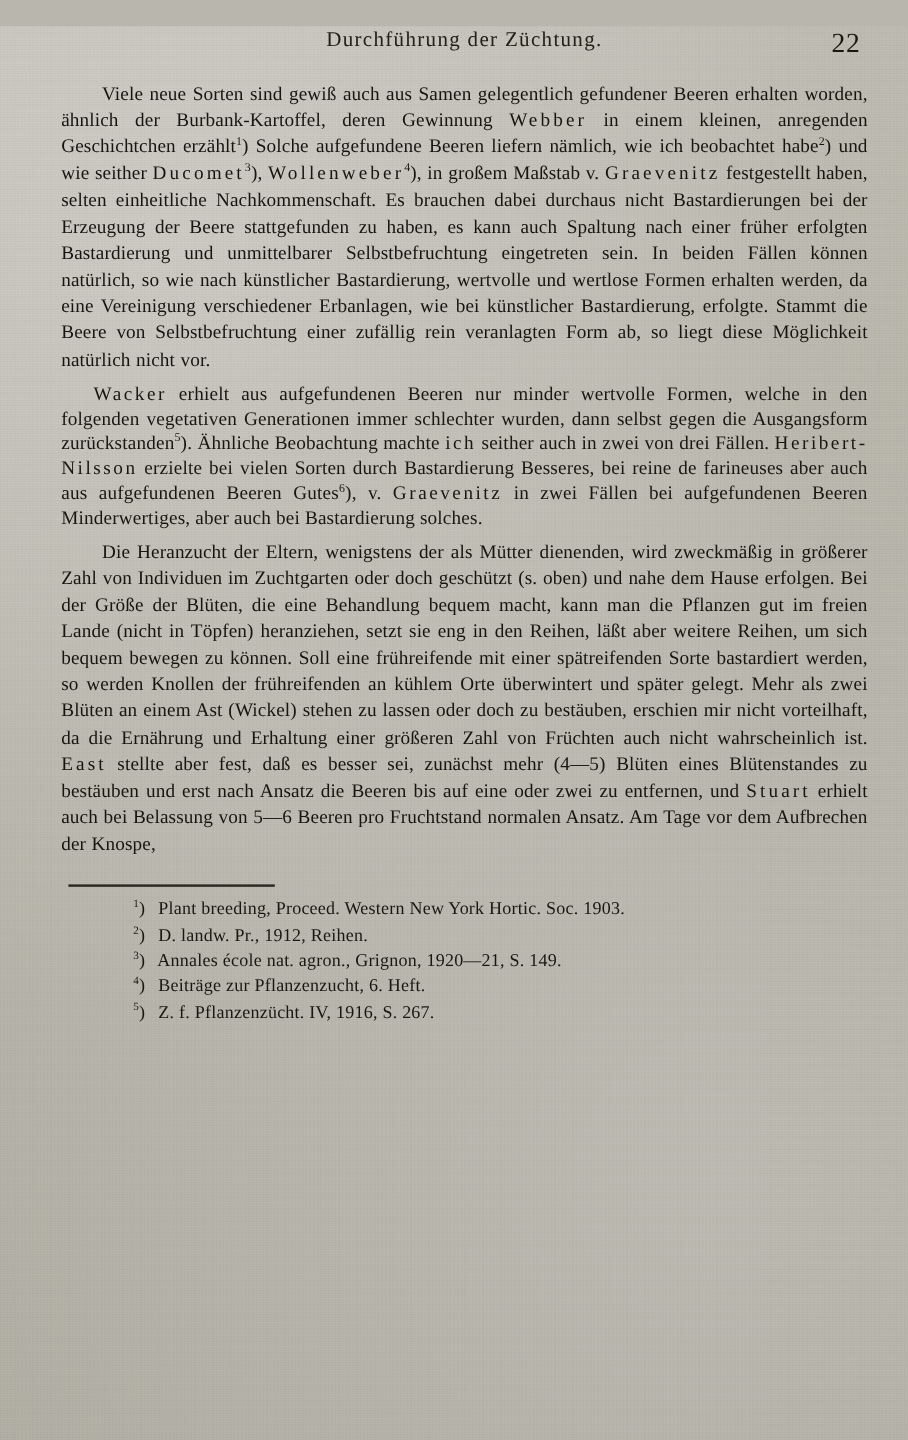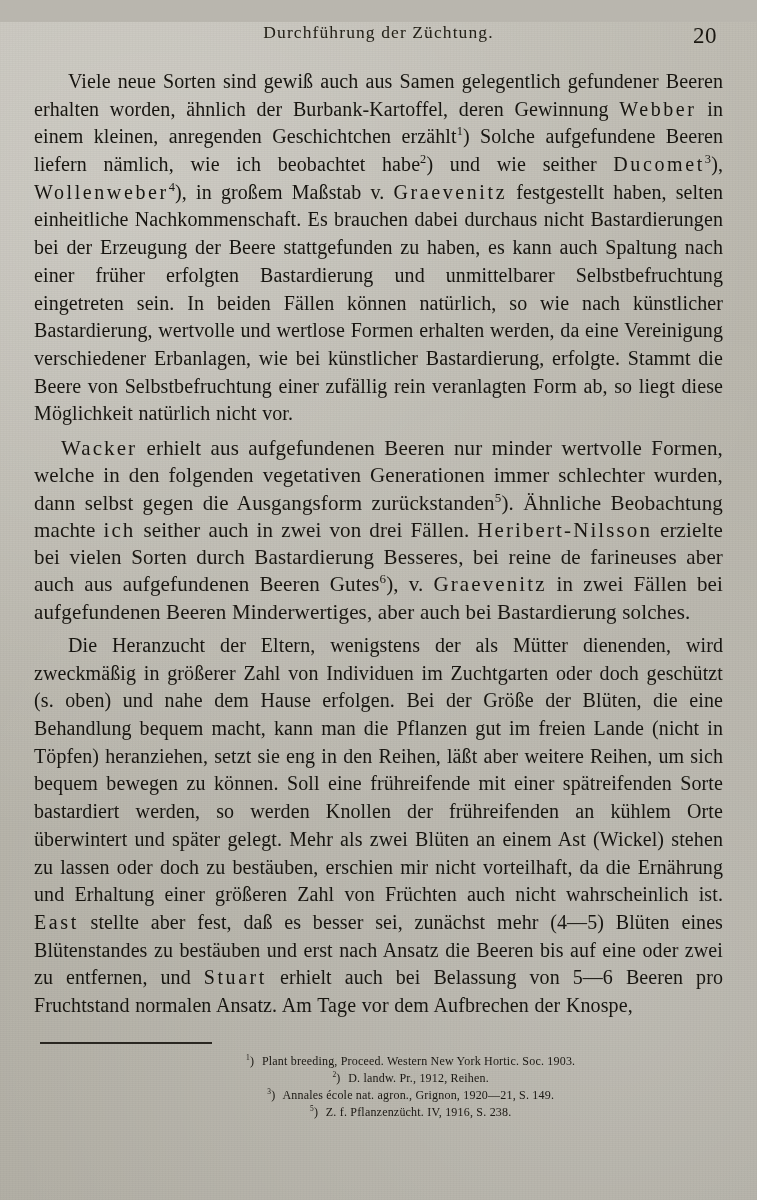--- a/index.html
+++ b/index.html
@@ -31,20 +31,21 @@
     pointer-events: none;
     opacity: 0.5;
     background-image:
       repeating-linear-gradient(0deg, rgba(0,0,0,0.028) 0px, rgba(0,0,0,0.028) 1px, rgba(255,255,255,0.02) 1px, rgba(255,255,255,0.02) 2px),
       repeating-linear-gradient(90deg, rgba(0,0,0,0.022) 0px, rgba(0,0,0,0.022) 1px, rgba(255,255,255,0.018) 1px, rgba(255,255,255,0.018) 3px);
   }
   .content {
     position: relative;
     z-index: 2;
     padding: 0 34px;
+    margin-left: 17px;
   }
   .header {
     display: flex;
     align-items: baseline;
     justify-content: center;
     position: relative;
     height: 40px;
     margin-top: 22px;
   }
   .running-head {
@@ -60,35 +61,35 @@
     top: 1px;
     font-size: 23px;
     color: #1b1812;
     letter-spacing: 0.5px;
   }
   .body-block {
     margin-top: 6px;
   }
   p.main {
     margin: 0 0 0 0;
-    font-size: 20px;
+    font-size: 16px;
     line-height: 1.385;
     text-align: justify;
     text-justify: inter-word;
     color: #171510;
     letter-spacing: 0.1px;
     word-spacing: 0.5px;
   }
   p.main .indent {
     display: inline-block;
     width: 34px;
   }
   p.small {
     margin: 7px 0 6px 0;
-    font-size: 21px;
+    font-size: 16px;
     line-height: 1.30;
     text-align: justify;
     color: #1a1712;
     letter-spacing: 0.15px;
   }
   p.small .indent {
     display: inline-block;
     width: 27px;
   }
   .sp {
@@ -106,57 +107,57 @@
     width: 172px;
     height: 0;
     border-top: 2px solid #2a2721;
     margin: 22px 0 9px 6px;
   }
   .footnotes {
     margin-left: 60px;
     margin-top: 2px;
   }
   .fn {
-    font-size: 12px;
+    font-size: 15px;
     line-height: 1.42;
     color: #1a1712;
     letter-spacing: 0.2px;
     white-space: nowrap;
-    text-align: center;
   }
   .fn .marker {
     display: inline-block;
     min-width: 17px;
   }
 </style>
 </head>
 <body>
 
 <div class="page">
   <div class="grain"></div>
   <div class="content">
 
     <div class="header">
       <div class="running-head">Durchführung der Züchtung.</div>
-      <div class="page-number">20</div>
+      <div class="page-number">22</div>
     </div>
 
     <div class="body-block">
 
       <p class="main"><span class="indent"></span><span>Viele neue Sorten sind gewiß auch aus Samen gelegentlich gefundener Beeren erhalten worden, ähnlich der Burbank-Kartoffel, deren Gewinnung </span><span class="sp">Webber</span><span> in einem kleinen, anregenden Geschichtchen erzählt</span><sup>1</sup><span>) Solche aufgefundene Beeren liefern nämlich, wie ich beobachtet habe</span><sup>2</sup><span>) und wie seither </span><span class="sp">Ducomet</span><sup>3</sup><span>), </span><span class="sp">Wollenweber</span><sup>4</sup><span>), in großem Maßstab v. </span><span class="sp">Graevenitz</span><span> festgestellt haben, selten einheitliche Nachkommenschaft. Es brauchen dabei durchaus nicht Bastardierungen bei der Erzeugung der Beere stattgefunden zu haben, es kann auch Spaltung nach einer früher erfolgten Bastardierung und unmittelbarer Selbstbefruchtung eingetreten sein. In beiden Fällen können natürlich, so wie nach künstlicher Bastardierung, wertvolle und wertlose Formen erhalten werden, da eine Vereinigung verschiedener Erbanlagen, wie bei künstlicher Bastardierung, erfolgte. Stammt die Beere von Selbstbefruchtung einer zufällig rein veranlagten Form ab, so liegt diese Möglichkeit natürlich nicht vor.</span></p>
 
       <p class="small"><span class="indent"></span><span class="sp-small">Wacker</span><span> erhielt aus aufgefundenen Beeren nur minder wertvolle Formen, welche in den folgenden vegetativen Generationen immer schlechter wurden, dann selbst gegen die Ausgangsform zurückstanden</span><sup>5</sup><span>). Ähnliche Beobachtung machte </span><span class="sp-small">ich</span><span> seither auch in zwei von drei Fällen. </span><span class="sp-small">Heribert-Nilsson</span><span> erzielte bei vielen Sorten durch Bastardierung Besseres, bei reine de farineuses aber auch aus aufgefundenen Beeren Gutes</span><sup>6</sup><span>), v. </span><span class="sp-small">Graevenitz</span><span> in zwei Fällen bei aufgefundenen Beeren Minderwertiges, aber auch bei Bastardierung solches.</span></p>
 
       <p class="main"><span class="indent"></span><span>Die Heranzucht der Eltern, wenigstens der als Mütter dienenden, wird zweckmäßig in größerer Zahl von Individuen im Zuchtgarten oder doch geschützt (s. oben) und nahe dem Hause erfolgen. Bei der Größe der Blüten, die eine Behandlung bequem macht, kann man die Pflanzen gut im freien Lande (nicht in Töpfen) heranziehen, setzt sie eng in den Reihen, läßt aber weitere Reihen, um sich bequem bewegen zu können. Soll eine frühreifende mit einer spätreifenden Sorte bastardiert werden, so werden Knollen der frühreifenden an kühlem Orte überwintert und später gelegt. Mehr als zwei Blüten an einem Ast (Wickel) stehen zu lassen oder doch zu bestäuben, erschien mir nicht vorteilhaft, da die Ernährung und Erhaltung einer größeren Zahl von Früchten auch nicht wahrscheinlich ist. </span><span class="sp">East</span><span> stellte aber fest, daß es besser sei, zunächst mehr (4—5) Blüten eines Blütenstandes zu bestäuben und erst nach Ansatz die Beeren bis auf eine oder zwei zu entfernen, und </span><span class="sp">Stuart</span><span> erhielt auch bei Belassung von 5—6 Beeren pro Fruchtstand normalen Ansatz. Am Tage vor dem Aufbrechen der Knospe,</span></p>
 
     </div>
 
     <div class="rule"></div>
 
     <div class="footnotes">
       <div class="fn"><span class="marker"><sup>1</sup>)</span> <span>Plant breeding, Proceed.  Western New York Hortic. Soc. 1903.</span></div>
       <div class="fn"><span class="marker"><sup>2</sup>)</span> <span>D. landw. Pr., 1912, Reihen.</span></div>
       <div class="fn"><span class="marker"><sup>3</sup>)</span> <span>Annales école nat. agron., Grignon, 1920—21, S. 149.</span></div>
-      <div class="fn"><span class="marker"><sup>5</sup>)</span> <span>Z. f. Pflanzenzücht. IV, 1916, S. 238.</span></div>
+      <div class="fn"><span class="marker"><sup>4</sup>)</span> <span>Beiträge zur Pflanzenzucht, 6. Heft.</span></div>
+      <div class="fn"><span class="marker"><sup>5</sup>)</span> <span>Z. f. Pflanzenzücht. IV, 1916, S. 267.</span></div>
     </div>
 
   </div>
 </div>
 
 </body></html>

